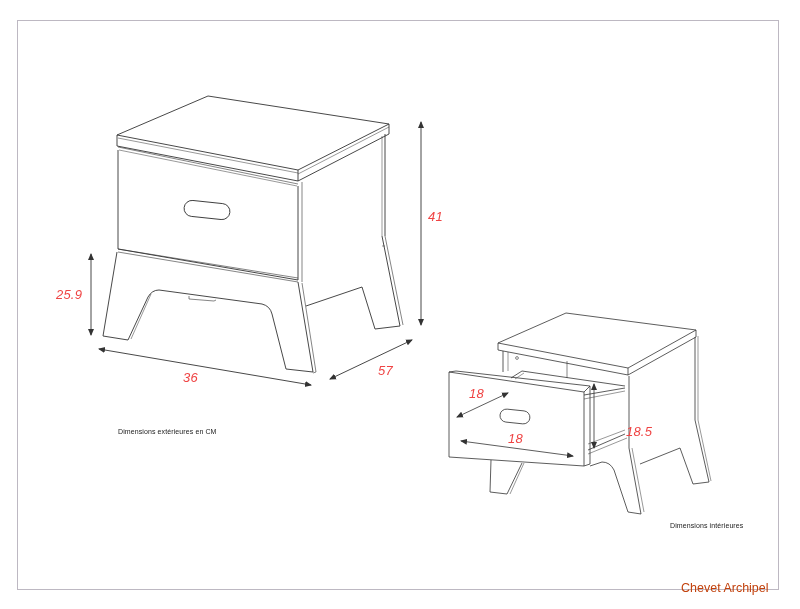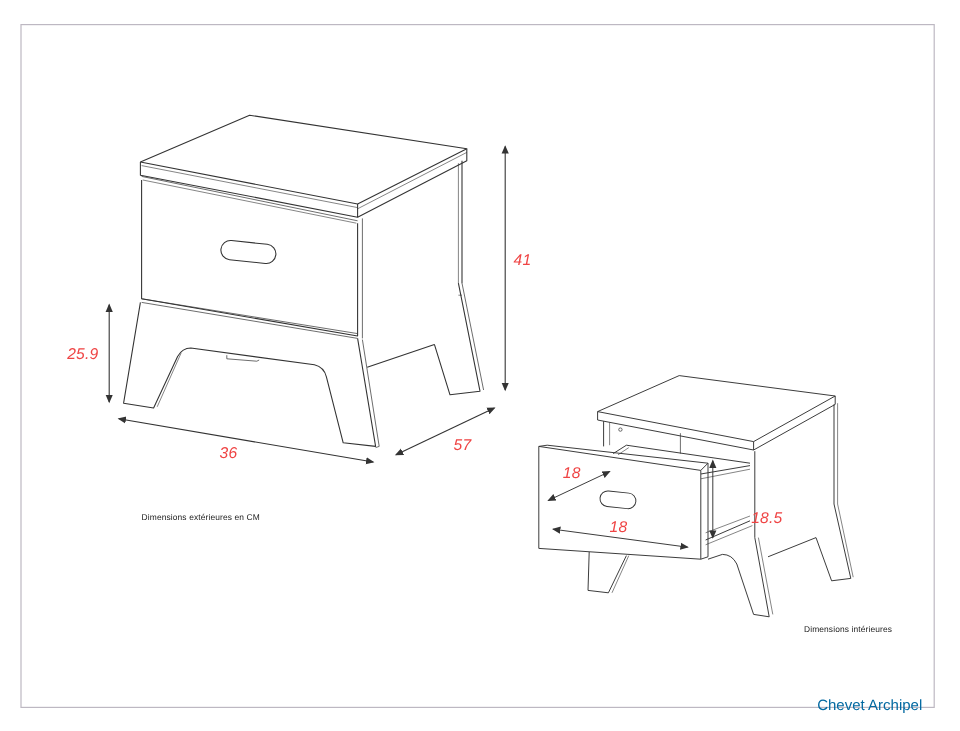--- a/index.html
+++ b/index.html
@@ -3,21 +3,21 @@
   <meta charset="utf-8">
   <style>
     html, body { margin: 0; padding: 0; background: #ffffff; }
     body { width: 800px; height: 609px; position: relative; overflow: hidden;
            font-family: "Liberation Sans", sans-serif; color: #1a1a1a; }
     .frame { position: absolute; left: 17px; top: 20px; width: 762px; height: 570px;
              border: 1.5px solid #bdb8c2; box-sizing: border-box; }
     svg.drawing { position: absolute; left: 0; top: 0; }
     .dim { position: absolute; font-size: 13px; color: #ef4444; letter-spacing: 0.2px; font-style: italic; }
     .caption { position: absolute; font-size: 7px; color: #222; letter-spacing: 0.1px; }
-    .title { position: absolute; font-size: 12.5px; color: #0369a1; }
+    .title { position: absolute; font-size: 12.5px; color: #c2410c; }
   </style>
 </head>
 <body>
 
 <div class="frame"></div>
 
 <svg class="drawing" width="800" height="609" viewBox="0 0 800 609">
   <defs>
     <marker id="arr" markerWidth="8" markerHeight="8" refX="6" refY="4" orient="auto-start-reverse" markerUnits="userSpaceOnUse">
       <path d="M0,1 L7,4 L0,7 Z" fill="#333"></path>

